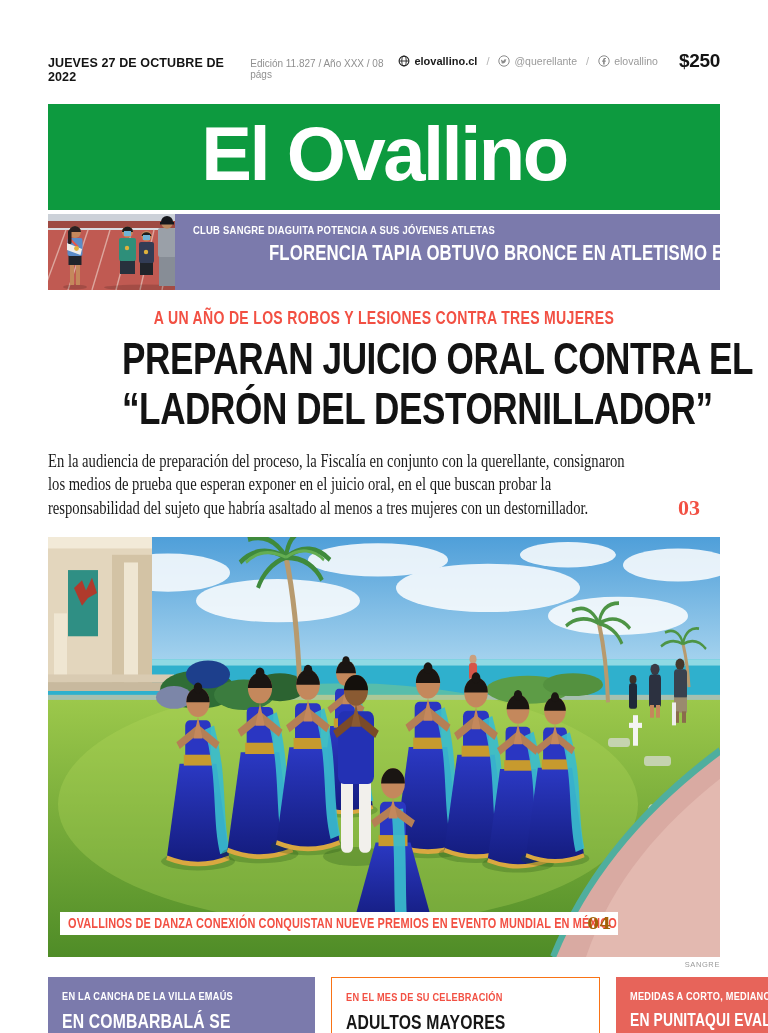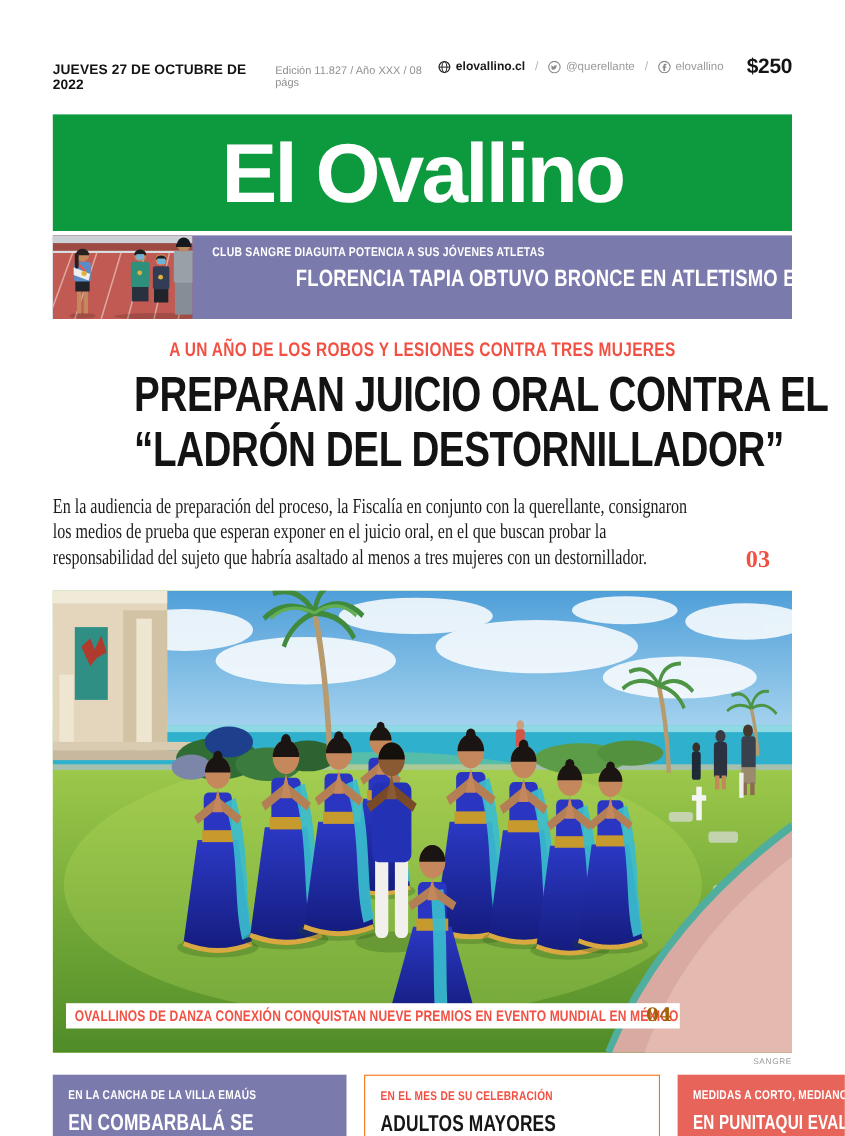--- a/index.html
+++ b/index.html
@@ -26,21 +26,21 @@
   .meta-right{display:flex; align-items:center; gap:9px;}
   .meta-right .soc{display:flex; align-items:center; gap:4px;}
   .soc-ico{width:12px; height:12px; display:inline-block;}
   .soc-main{font-size:11px; font-weight:bold; color:#1a1a1a;}
   .soc-sub{font-size:10.5px; color:#9a9a9a;}
   .soc-sep{color:#b5b5b5; font-size:11px;}
   .price{font-size:19px; font-weight:bold; margin-left:12px; letter-spacing:-.3px;}
 
   
   .masthead{margin-top:20px; height:106px; background:var(--green);
-    display:flex; align-items:flex-end; justify-content:center;}
+    display:flex; align-items:center; justify-content:center;}
   .masthead h1{color:#fff; font-size:76px; font-weight:bold; letter-spacing:-2.5px; padding-bottom:8px;}
 
   
   .banner{margin-top:4px; height:76px; background:var(--purple); display:flex;}
   .banner-photo{width:127px; height:76px; flex:none;}
   .banner-photo svg{width:100%; height:100%; display:block;}
   .banner-body{flex:1; position:relative; padding:10px 14px 0 18px; color:#fff;}
   .banner-kicker{font-size:11.5px; font-weight:bold; letter-spacing:.3px; --sx:.82;}
   .banner-headline{margin-top:5px; font-size:21.5px; font-weight:bold; letter-spacing:.2px; --sx:.78;}
 

